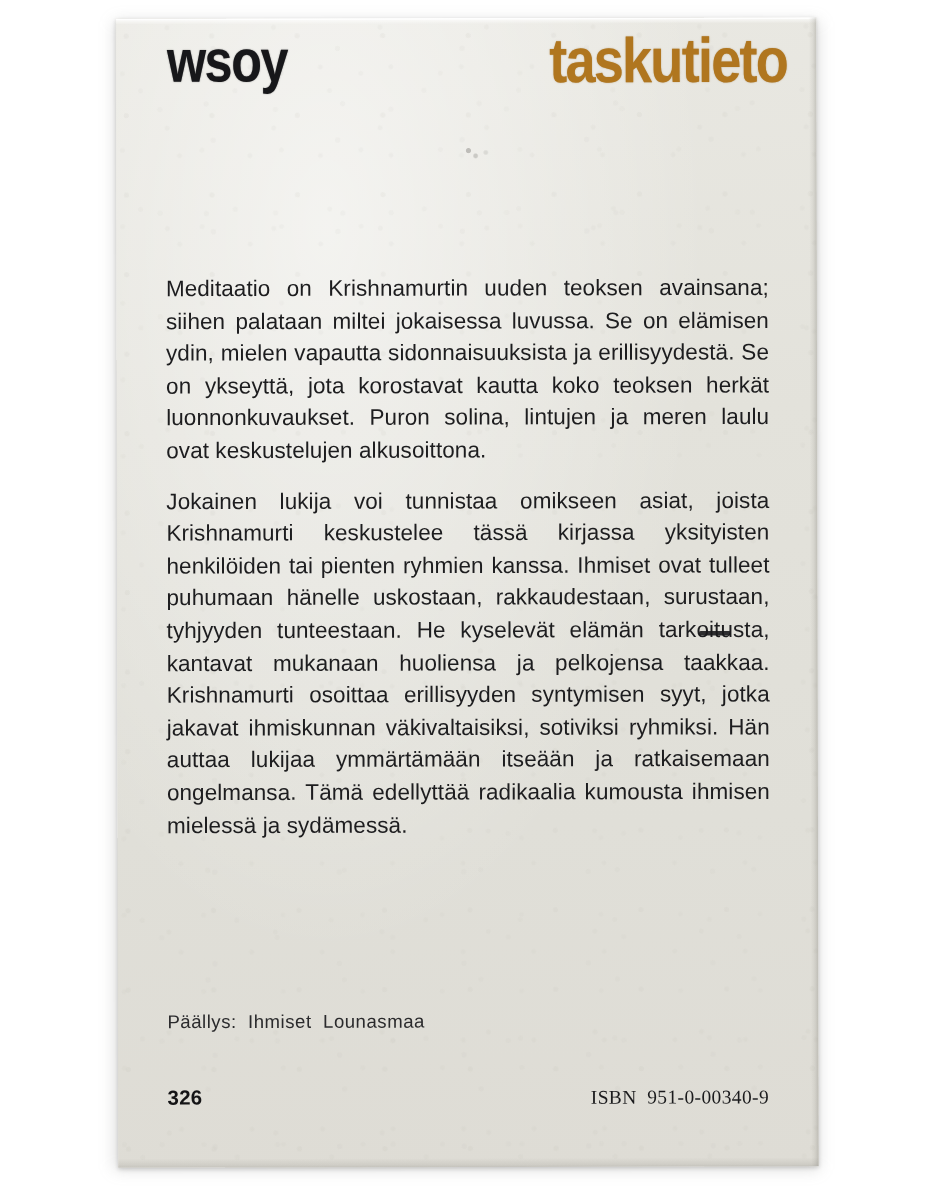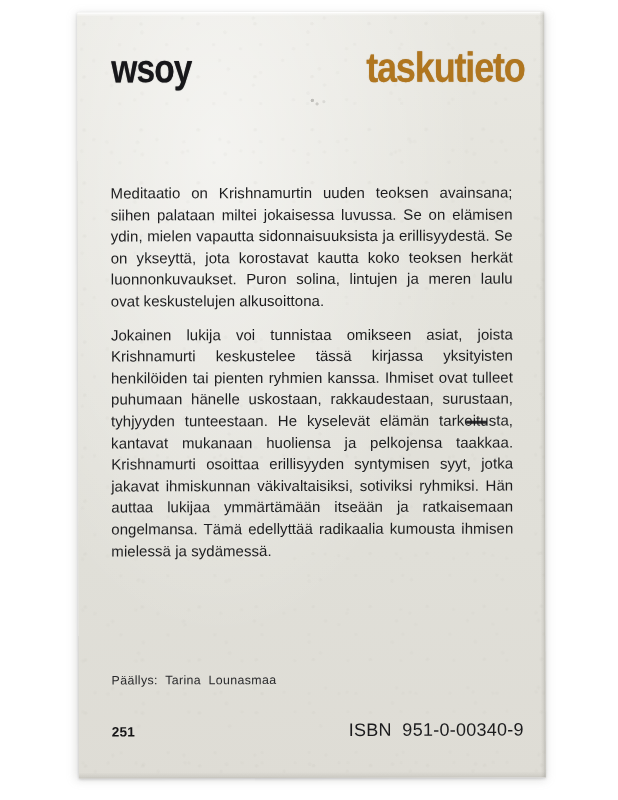--- a/index.html
+++ b/index.html
@@ -87,21 +87,21 @@
     position: absolute;
     left: 0; right: 0; bottom: 0;
     height: 6px;
     background: linear-gradient(0deg, rgba(145,143,136,0.26), rgba(145,143,136,0));
   }
 
   
   #masthead {
     position: absolute;
     left: 0; right: 0;
-    top: 33px;
+    top: 6px;
     height: 54px;
   }
   #publisher-logo {
     position: absolute;
     left: 34px;
     top: 0;
     font-family: "Liberation Sans", sans-serif;
     font-weight: 700;
     font-size: 40px;
     line-height: 46px;
@@ -197,26 +197,26 @@
   }
   #series-number {
     font-family: "Liberation Sans", sans-serif;
     font-weight: 700;
     font-size: 13.6px;
     line-height: 17px;
     color: #141416;
     letter-spacing: 0.2px;
   }
   #isbn {
-    font-family: Liberation Sans, sans-serif;
-    font-size: 18px;
+    font-family: Liberation Serif, serif;
+    font-size: 13px;
     line-height: 17px;
     color: #1b1b1d;
     letter-spacing: 0.25px;
-    margin-right: 2px;
+    margin-right: 13px;
     white-space: pre;
   }
 </style>
 </head>
 <body>
 
 <div id="photo-backdrop">
 
   <div id="book-shadow"></div>
 
@@ -234,21 +234,21 @@
 
     <div id="cover-smudge"></div>
 
     <div id="blurb">
       <p class="blurb-paragraph">Meditaatio on Krishnamurtin uuden teoksen avainsana; siihen palataan miltei jokaisessa luvussa. Se on elämisen ydin, mielen vapautta sidonnaisuuksista ja erillisyydestä. Se on ykseyttä, jota korostavat kautta koko teoksen herkät luonnonkuvaukset. Puron solina, lintujen ja meren laulu ovat keskustelujen alkusoittona.</p>
       <p class="blurb-paragraph">Jokainen lukija voi tunnistaa omikseen asiat, joista Krishnamurti keskustelee tässä kirjassa yksityisten henkilöiden tai pienten ryhmien kanssa. Ihmiset ovat tulleet puhumaan hänelle uskostaan, rakkaudestaan, surustaan, tyhjyyden tunteestaan. He kyselevät elämän tarkoitusta, kantavat mukanaan huoliensa ja pelkojensa taakkaa. Krishnamurti osoittaa erillisyyden syntymisen syyt, jotka jakavat ihmiskunnan väkivaltaisiksi, sotiviksi ryhmiksi. Hän auttaa lukijaa ymmärtämään itseään ja ratkaisemaan ongelmansa. Tämä edellyttää radikaalia kumousta ihmisen mielessä ja sydämessä.</p>
       <div id="blurb-ink-mark"></div>
     </div>
 
     <div id="colophon">
-      <div id="cover-credit">Päällys:  Tarina  Lounasmaa</div>
+      <div id="cover-credit">Päällys:  Ihmiset  Lounasmaa</div>
       <div id="imprint-row">
-        <div id="series-number">251</div>
+        <div id="series-number">326</div>
         <div id="isbn">ISBN  951-0-00340-9</div>
       </div>
     </div>
 
   </div>
 </div>
 
 </body></html>

